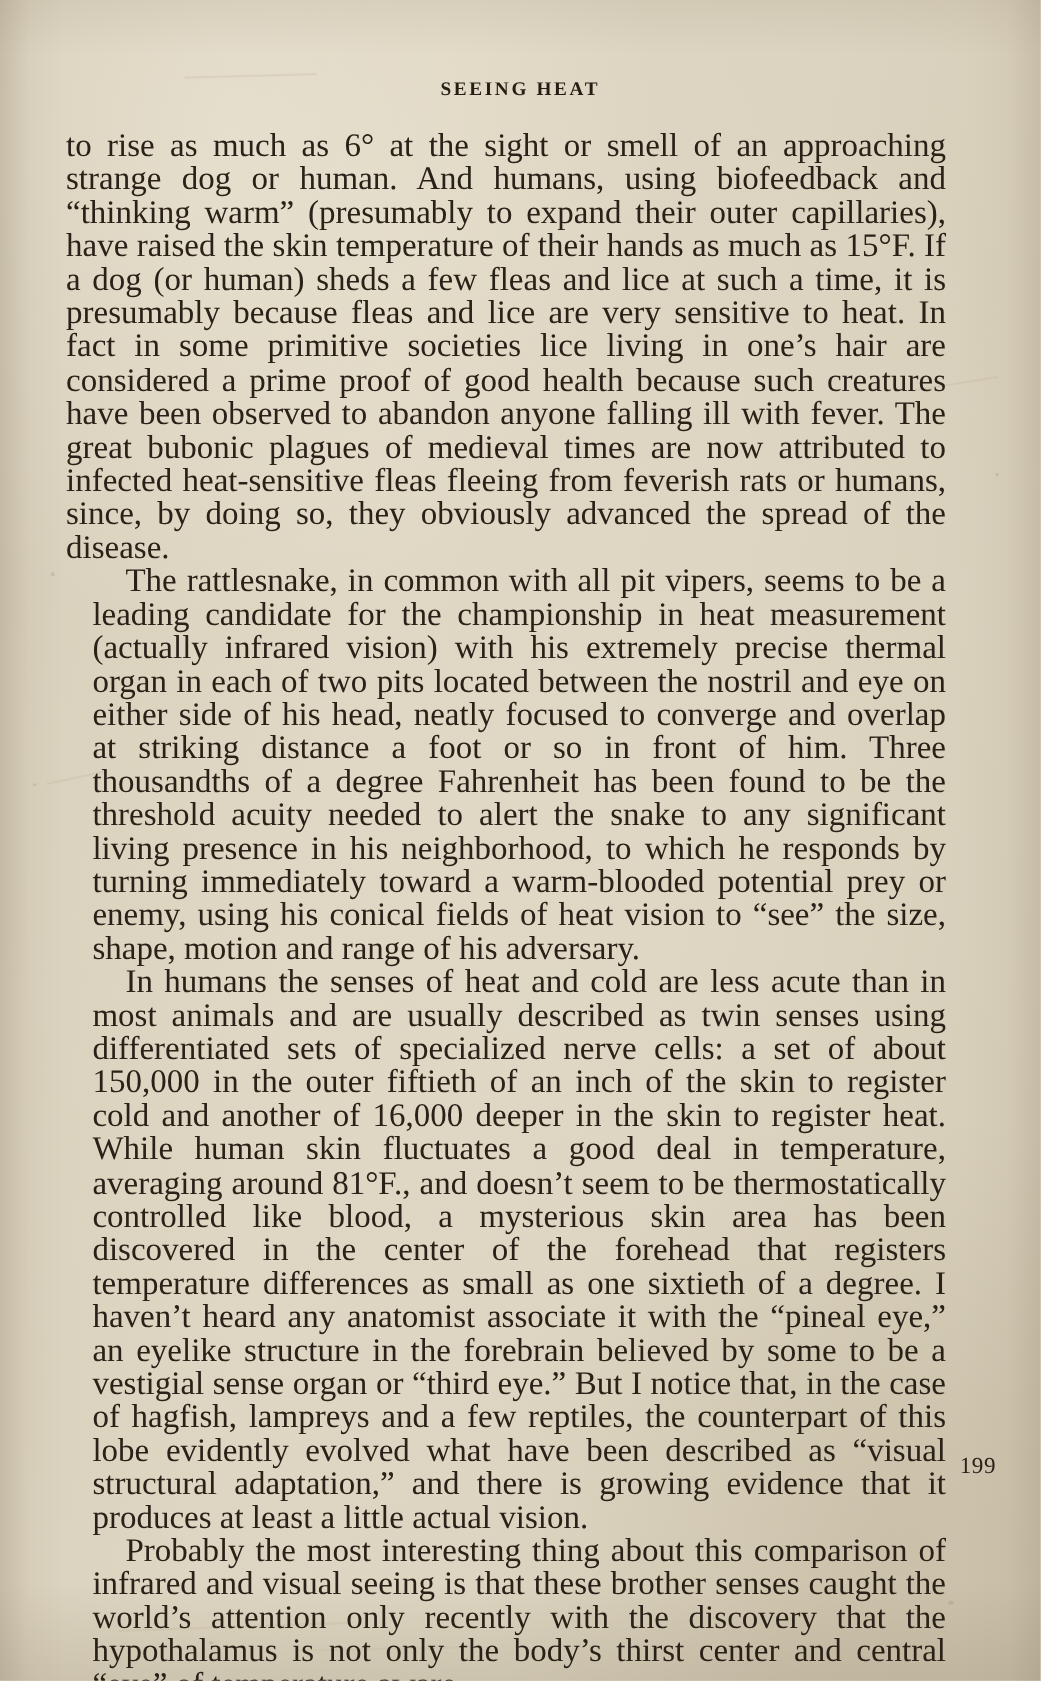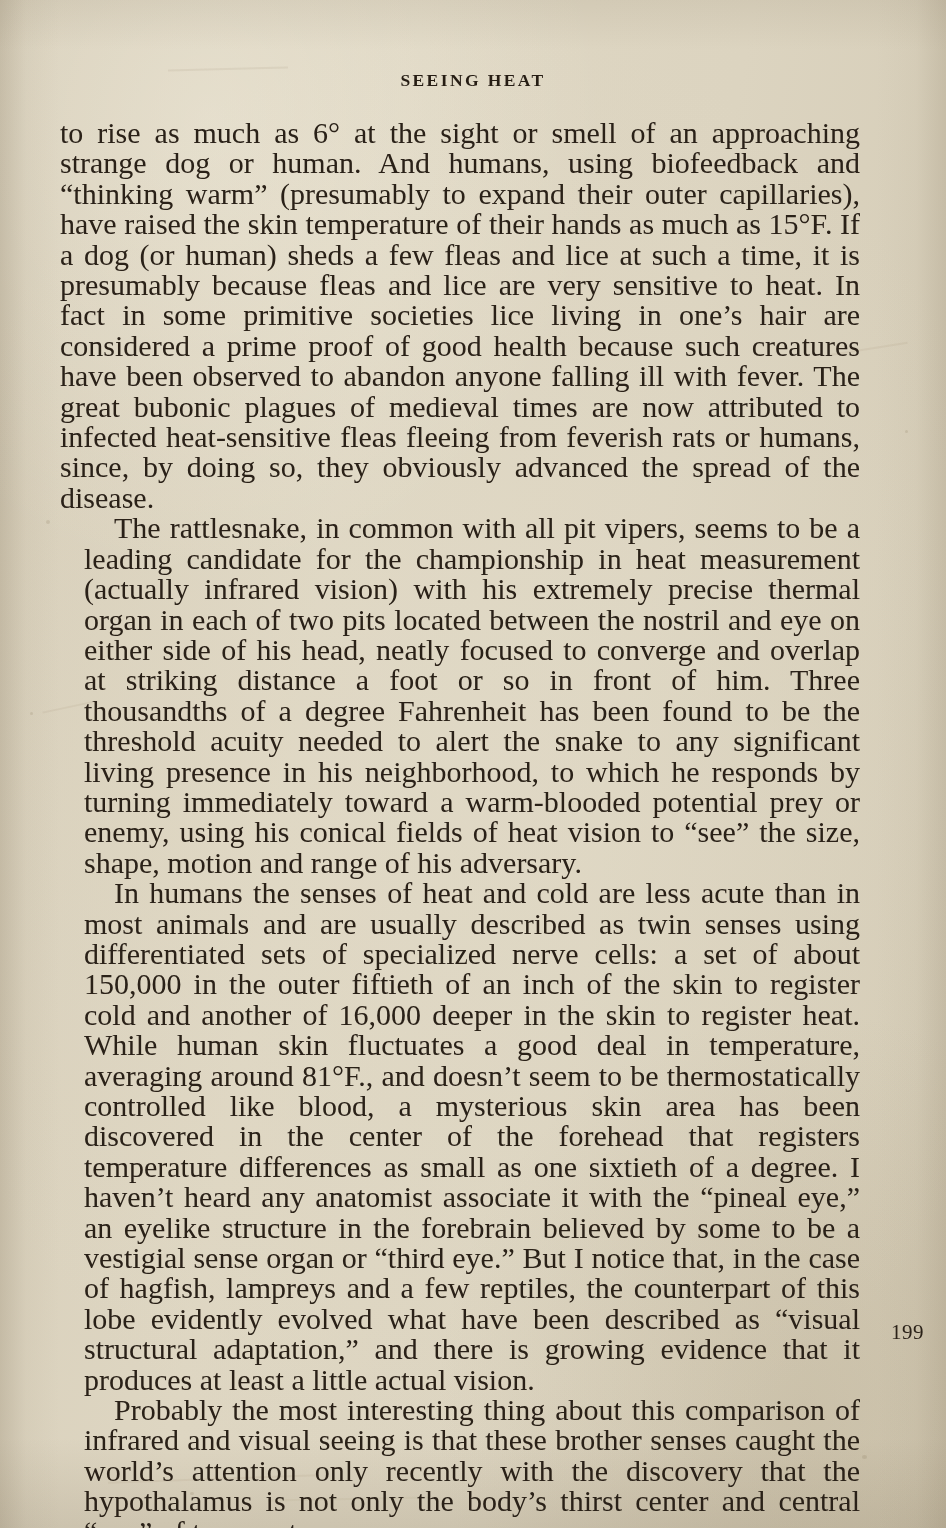--- a/index.html
+++ b/index.html
@@ -83,21 +83,21 @@
   }
   .body-text p.indent {
     text-indent: 30px;
     margin-left: 24px;
   }
   .folio {
     position: absolute;
     right: 22px;
     top: 1320px;
     width: 70px;
-    text-align: right;
+    text-align: center;
     font-size: 21px;
     letter-spacing: 0.5px;
     color: #2a2118;
   }
 </style>
 </head>
 <body>
 
 <div class="page"></div>
 <div class="edge-shade"></div>

